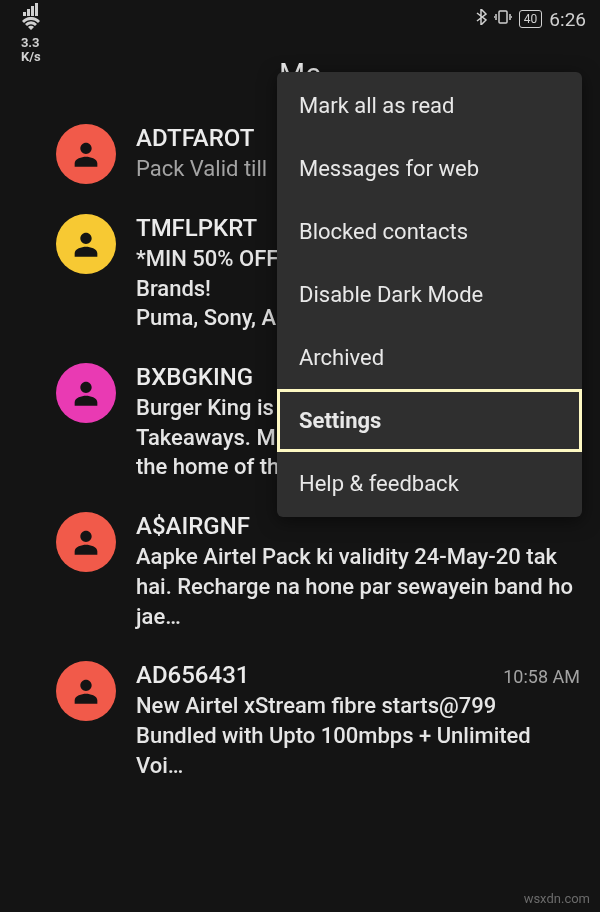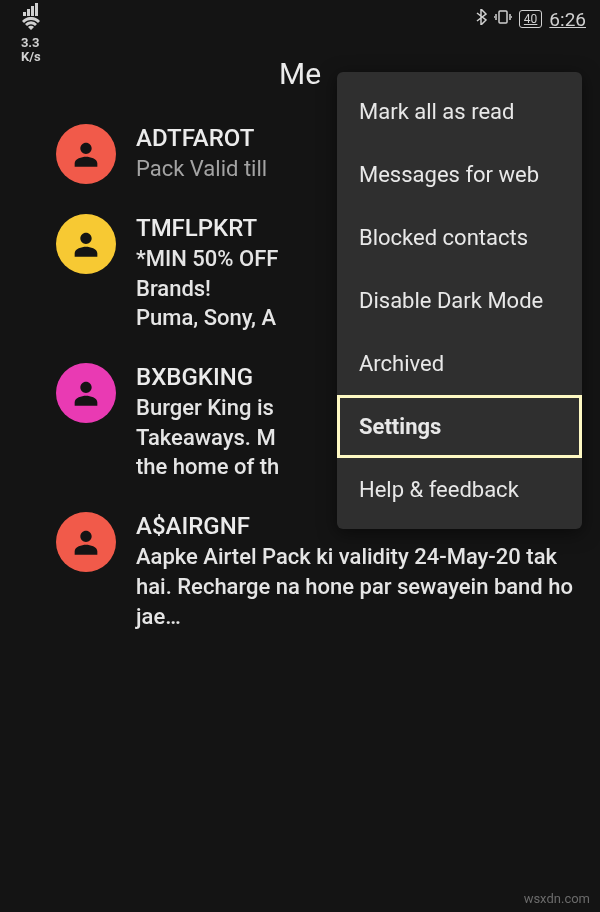--- a/index.html
+++ b/index.html
@@ -15,21 +15,21 @@
     .status-bar {
       height: 38px;
       display: flex;
       justify-content: space-between;
       align-items: center;
       padding: 0 14px;
       font-size: 15px;
       color: #d0d0d0;
     }
     .status-left { display: flex; align-items: center; gap: 1px; flex-direction: column; }
-    .status-right { display: flex; align-items: center; gap: 7px; text-decoration: underline; }
+    .status-right { display: flex; align-items: center; gap: 7px; }
     .volte-badge {
       border: 1.5px solid #d0d0d0;
       border-radius: 3px;
       font-size: 10px;
       font-weight: bold;
       padding: 1px 3px;
       letter-spacing: -0.5px;
     }
     .net-label { font-size: 11px; line-height: 1; }
     .speed { font-size: 13px; line-height: 1.1; font-weight: bold; }
@@ -83,25 +83,25 @@
     .time {
       font-size: 18px;
       color: #a3a3a3;
       white-space: nowrap;
       margin-left: 10px;
     }
     .menu {
       position: absolute;
       top: 72px;
       right: 18px;
-      width: 245px;
+      width: 305px;
       background: #2f2f2f;
       border-radius: 6px;
       box-shadow: 0 4px 18px rgba(0,0,0,0.5);
-      padding: 8px 0;
+      padding: 2px 0;
       z-index: 10;
     }
     .menu-item {
       font-size: 22px;
       color: #e8e8e8;
       padding: 19px 22px;
     }
     .menu-item.highlighted {
       border: 3px solid #fef9c3;
       padding: 16px 19px;
@@ -208,20 +208,34 @@
       <svg viewBox="0 0 24 24">
           <path fill="#141414" d="M12 12c2.2 0 4-1.8 4-4s-1.8-4-4-4-4 1.8-4 4 1.8 4 4 4zm0 2c-3 0-8 1.5-8 4.5V21h16v-2.5c0-3-5-4.5-8-4.5z"></path>
         </svg>
     </div>
     <div class="conv-body">
       <div class="sender">A$AIRGNF</div>
       <div class="snippet bold">Aapke Airtel Pack ki validity 24-May-20 tak hai. Recharge na hone par sewayein band ho jae…</div>
     </div>
   </div>
 
+  <div class="conv">
+    <div class="avatar" style="background:#f15a4a">
+      <svg viewBox="0 0 24 24">
+          <path fill="#141414" d="M12 12c2.2 0 4-1.8 4-4s-1.8-4-4-4-4 1.8-4 4 1.8 4 4 4zm0 2c-3 0-8 1.5-8 4.5V21h16v-2.5c0-3-5-4.5-8-4.5z"></path>
+        </svg>
+    </div>
+    <div class="conv-body">
+      <div class="conv-top">
+        <div class="sender">AD656431</div>
+        <div class="time">10:58 AM</div>
+      </div>
+      <div class="snippet bold">New Airtel xStream fibre starts@799 Bundled with Upto 100mbps + Unlimited Voi…</div>
+    </div>
+  </div>
 </div>
 
 <div class="menu">
   <div class="menu-item">Mark all as read</div>
   <div class="menu-item">Messages for web</div>
   <div class="menu-item">Blocked contacts</div>
   <div class="menu-item">Disable Dark Mode</div>
   <div class="menu-item">Archived</div>
   <div class="menu-item highlighted">Settings</div>
   <div class="menu-item">Help &amp; feedback</div>

